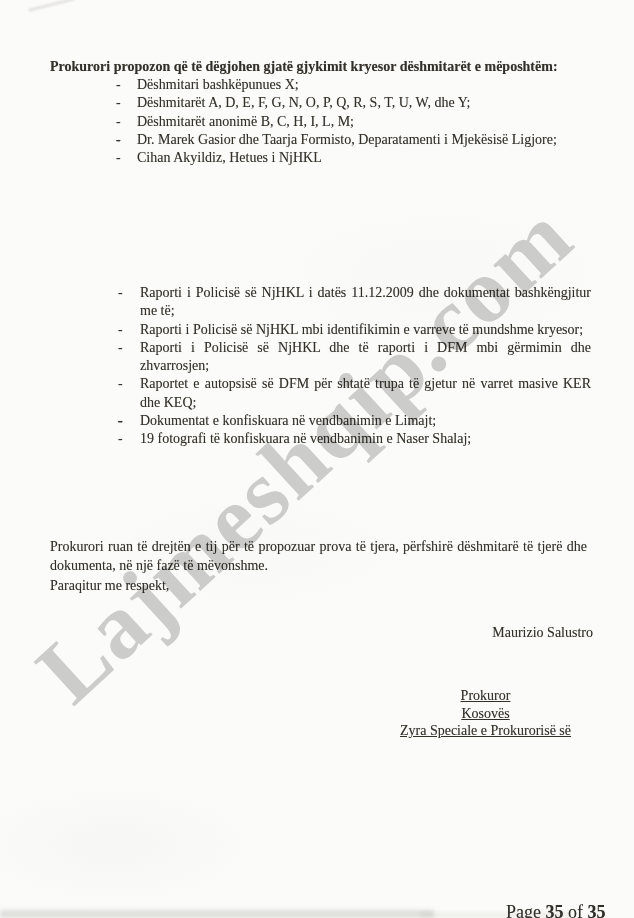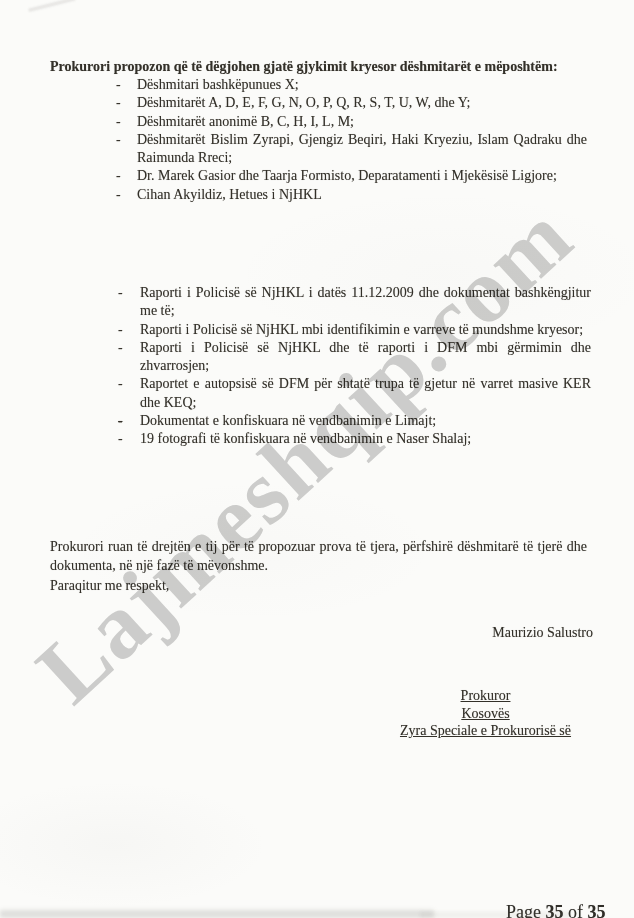--- a/index.html
+++ b/index.html
@@ -104,21 +104,21 @@
 <div class="page">
 
   <div class="abs artifact-topleft"></div>
 
   <p class="abs para pos-p1">Prokurori propozon që të dëgjohen gjatë gjykimit kryesor dëshmitarët e mëposhtëm:</p>
 
   <ul class="abs doc-list list-witnesses pos-list1">
     <li><span class="dash">-</span><span>Dëshmitari bashkëpunues X;</span></li>
     <li><span class="dash">-</span><span>Dëshmitarët A, D, E, F, G, N, O, P, Q, R, S, T, U, W, dhe Y;</span></li>
     <li><span class="dash">-</span><span>Dëshmitarët anonimë B, C, H, I, L, M;</span></li>
-    <li><span class="dash">-</span><span>Dëshmitarët Bislim Zyrapi, Gjengiz Beqiri, Haki Kryeziu, Islam Qadraku dhe Raimunda Rreci;</span></li>
+    <li><span class="dash">-</span></li>
     <li><span class="dash">-</span><span>Dr. Marek Gasior dhe Taarja Formisto, Deparatamenti i Mjekësisë Ligjore;</span></li>
     <li><span class="dash">-</span><span>Cihan Akyildiz, Hetues i NjHKL</span></li>
   </ul>
 
 
   <ul class="abs doc-list list-documents pos-list2">
     <li><span class="dash">-</span><span>Raporti i Policisë së NjHKL i datës 11.12.2009 dhe dokumentat bashkëngjitur me të;</span></li>
     <li><span class="dash">-</span><span>Raporti i Policisë së NjHKL mbi identifikimin e varreve të mundshme kryesor;</span></li>
     <li><span class="dash">-</span><span>Raporti i Policisë së NjHKL dhe të raporti i DFM mbi gërmimin dhe zhvarrosjen;</span></li>
     <li><span class="dash">-</span><span>Raportet e autopsisë së DFM për shtatë trupa të gjetur në varret masive KER dhe KEQ;</span></li>

